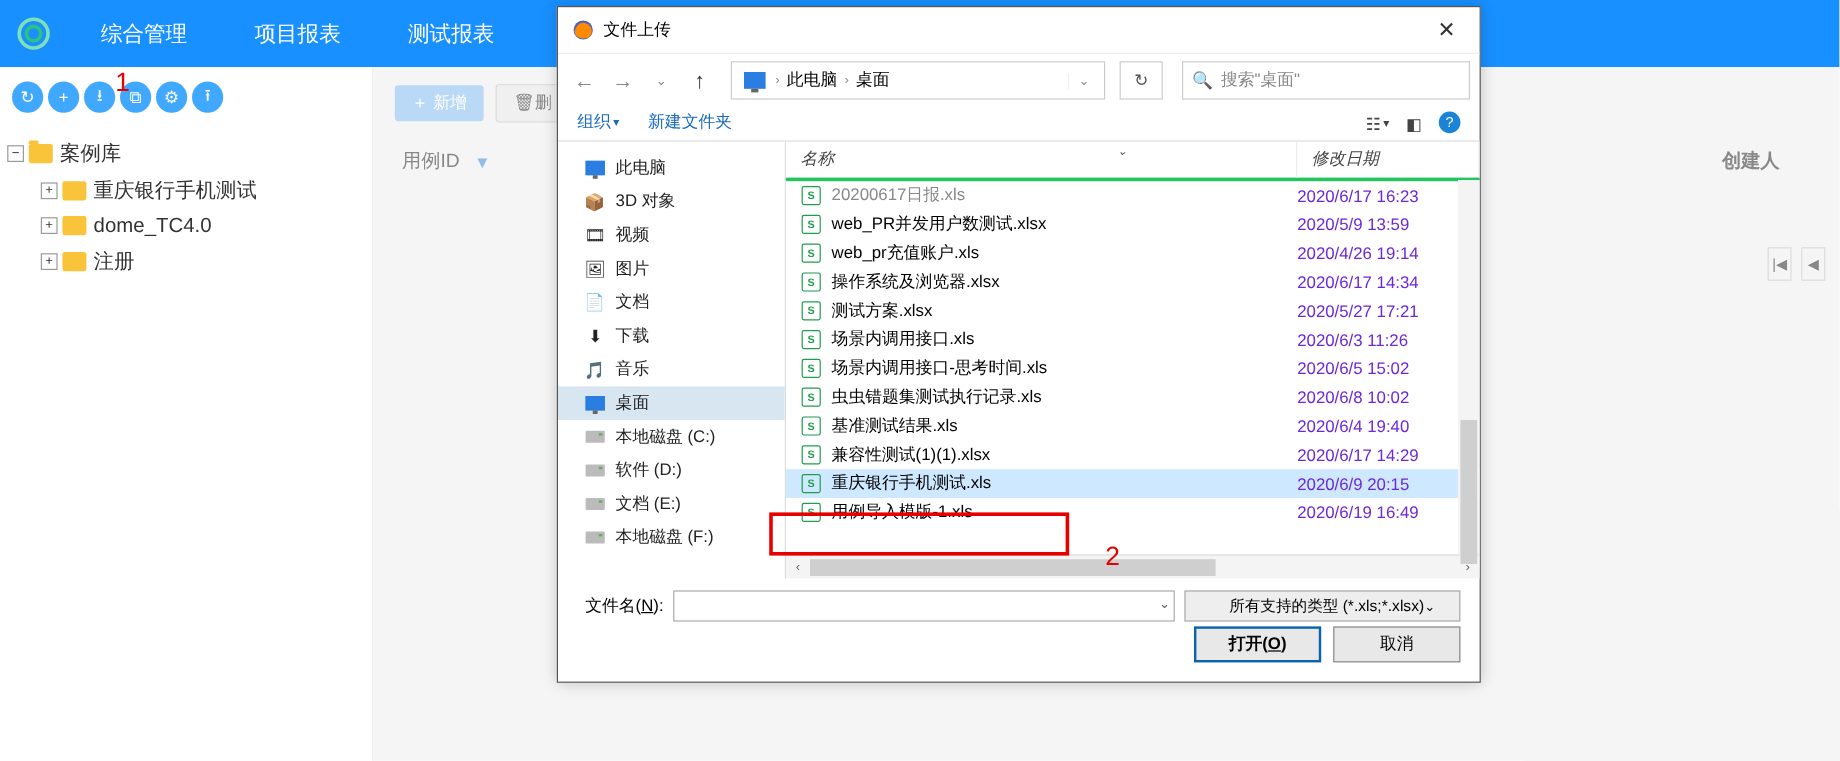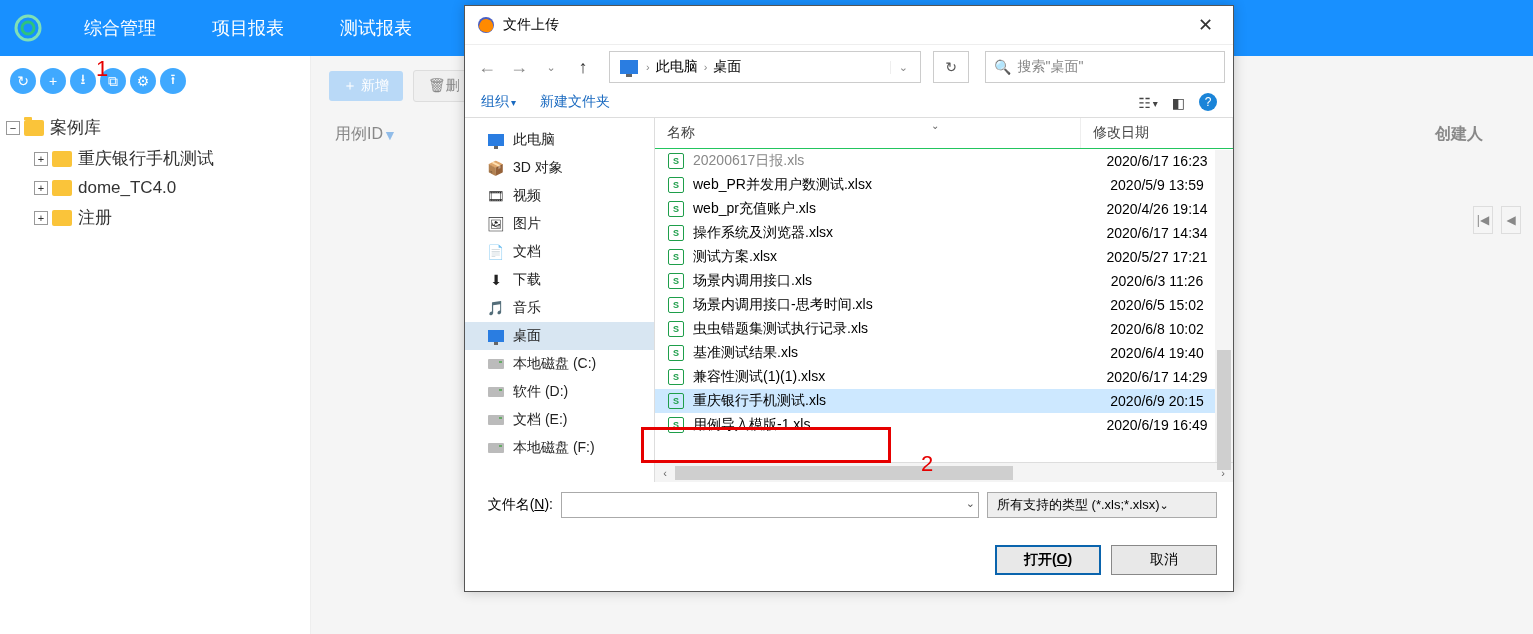--- a/index.html
+++ b/index.html
@@ -23,21 +23,21 @@
 .tree-node .folder { width: 20px; height: 16px; background: #fac43a; border-radius: 2px; margin-right: 6px; display:inline-block; position:relative; }
 .tree-node .folder.open::before{content:""; position:absolute; top:-3px; left:0; width:8px; height:3px; background:#fac43a; border-radius:1px 1px 0 0;}
 .tree-children { padding-left: 28px; }
 
 
 .mainarea { position: absolute; left: 311px; top: 56px; right: 0; bottom: 0; background: #f5f5f5; }
 .main-toolbar { display: flex; align-items: center; padding: 14px 18px; gap: 10px; }
 .btn-new { background: #b9d9f7; color: #fff; border: none; padding: 6px 14px; border-radius: 3px; font-size: 14px; display:flex; align-items:center; gap:4px;}
 .btn-del { background: #f0f0f0; border:1px solid #ddd; color:#888; padding: 6px 14px; border-radius: 3px; font-size: 14px; }
 .main-header { display: flex; padding: 8px 24px; color: #888; font-size: 16px; justify-content: space-between; }
-.main-header .left{ display:flex; align-items:center; }
+.main-header .left{ display:flex; align-items:center; gap:12px;}
 .funnel { color:#91bce8; font-size:14px;}
 .pager { position: absolute; right: 12px; top: 150px; display: flex; gap: 8px; }
 .pager span{ width:20px; height:28px; border:1px solid #ddd; display:flex; align-items:center; justify-content:center; color:#888; cursor:pointer; font-size:12px;}
 
 
 .dialog { position: absolute; left: 464px; top: 5px; width: 770px; background: #fff; border: 1px solid #555; box-shadow: 0 0 12px rgba(0,0,0,0.2); z-index: 10; }
 .dlg-title { display: flex; align-items: center; padding: 8px 12px; font-size: 14px; border-bottom:1px solid #eee;}
 .dlg-title .ff { width: 18px; height:18px; margin-right:8px; }
 .dlg-title .close { margin-left: auto; font-size: 18px; color:#333; cursor:pointer; padding:0 8px;}
 .dlg-nav { display: flex; align-items: center; padding: 6px 8px; gap: 4px; }
@@ -57,50 +57,50 @@
 .dlg-bar2 .spacer{flex:1;}
 .dlg-bar2 .ricon{ margin-left:14px; color:#444; cursor:pointer; display:flex; align-items:center; gap:2px; font-size:14px;}
 .help{ width:18px; height:18px; border-radius:50%; background:#1a84d8; color:#fff; display:flex; align-items:center; justify-content:center; font-size:12px;}
 
 .dlg-body{ display:flex; height: 364px; position:relative;}
 .sidepanel{ width:190px; border-right:1px solid #ddd; padding:8px 0; overflow:hidden;}
 .sideitem{ display:flex; align-items:center; padding:5px 12px 5px 22px; font-size:14px; color:#222; cursor:pointer; gap:8px;}
 .sideitem.sel{ background:#d8e6f2;}
 .sideitem .si{ width:18px; display:flex; justify-content:center; font-size:14px;}
 .filepanel{ flex:1; display:flex; flex-direction:column; position:relative;}
-.filehead{ display:flex; border-bottom:1px solid #22c55e; font-size:14px; color:#444; position:relative;}
+.filehead{ display:flex; border-bottom:3px solid #22c55e; font-size:14px; color:#444; position:relative;font-style:italic;}
 .filehead .col{ padding:6px 12px; border-right:1px solid #eee;}
 .filehead .col.name{ flex:1;}
 .filehead .col.date{ width:152px;}
 .filehead .caret{ position:absolute; left:276px; top:2px; font-size:10px; color:#666;}
 .filelist{ flex:1; overflow:hidden; font-size:14px;}
 .filerow{ display:flex; align-items:center; padding:3px 0; cursor:pointer;}
 .filerow.sel{ background:#cde8ff;}
 .filerow.cut{ color:#888;}
 .filerow .ic{ width:22px; display:flex; justify-content:center; margin-left:10px;}
 .xlsicon{ width:16px; height:16px; border:1px solid #1e9e4a; border-radius:2px; display:flex; align-items:center; justify-content:center; color:#1e9e4a; font-size:9px; font-weight:bold;}
 .filerow .fname{ flex:1; padding-left:6px; white-space:nowrap; overflow:hidden; text-overflow:ellipsis;}
-.filerow .fdate{ width:152px; color:#000000;text-align:center;}
+.filerow .fdate{ width:152px; color:#6d28d9;}
 .redbox{ position:absolute; border:3px solid #e60000; pointer-events:none;}
 .annot2{ position:absolute; color:#e60000; font-size:22px; pointer-events:none;}
 .hscroll{ height:20px; border-top:1px solid #ddd; background:#f4f4f4; display:flex; align-items:center;}
 .hscroll .ar{ width:20px; text-align:center; font-size:11px; color:#666; cursor:pointer;}
 .hscroll .track{ flex:1; height:14px; background:#cfcfcf; }
 .hscroll .trackempty{ width:200px; height:14px;}
 .vscroll{ position:absolute; right:0; top:32px; bottom:20px; width:18px; background:#f4f4f4;}
 .vscroll .thumb{ position:absolute; left:2px; right:2px; top:200px; height:120px; background:#cfcfcf;}
 
 .dlg-foot{ padding: 10px 16px 16px; }
-.fname-row{ display:flex; align-items:center; gap:8px; margin-bottom:27px; justify-content:flex-end;}
+.fname-row{ display:flex; align-items:center; gap:8px; margin-bottom:4px; justify-content:flex-end;}
 .fname-row label{ font-size:14px;}
 .fname-row label u{text-decoration:underline;}
 .fname-input{ width:418px; height:26px; border:1px solid #aaa; padding:0 4px;}
 .fname-input-wrap{ position:relative; display:flex;}
 .fname-input-wrap .dd{ position:absolute; right:4px; top:5px; font-size:11px; color:#555;}
-.typesel{ width:230px; height:26px; border:1px solid #aaa; background:#eee; padding:0 9px; font-size:13px; display:flex; align-items:center; justify-content:flex-start;}
+.typesel{ width:230px; height:26px; border:1px solid #aaa; background:#eee; padding:0 20px; font-size:13px; display:flex; align-items:center; justify-content:flex-end;}
 .btn-row{ display:flex; justify-content:flex-end; gap:10px;}
 .btn{ width:106px; height:30px; border:1px solid #888; background:#e8e8e8; font-size:14px; cursor:pointer; display:flex; align-items:center; justify-content:center;}
 .btn.primary{ border:2px solid #0a64ad;font-weight:bold;}
 
 
 .si-monitor{ width:16px; height:12px; border:1px solid #2a7de1; background:#2a7de1; position:relative;}
 .si-monitor::after{content:""; position:absolute; bottom:-4px; left:5px; width:4px; height:3px; background:#666;}
 .si-disk{ width:16px; height:10px; background:#bbb; border-radius:1px; position:relative;}
 .si-disk::before{content:""; position:absolute; right:2px; top:2px; width:3px; height:2px; background:#6a6;}
 </style>

